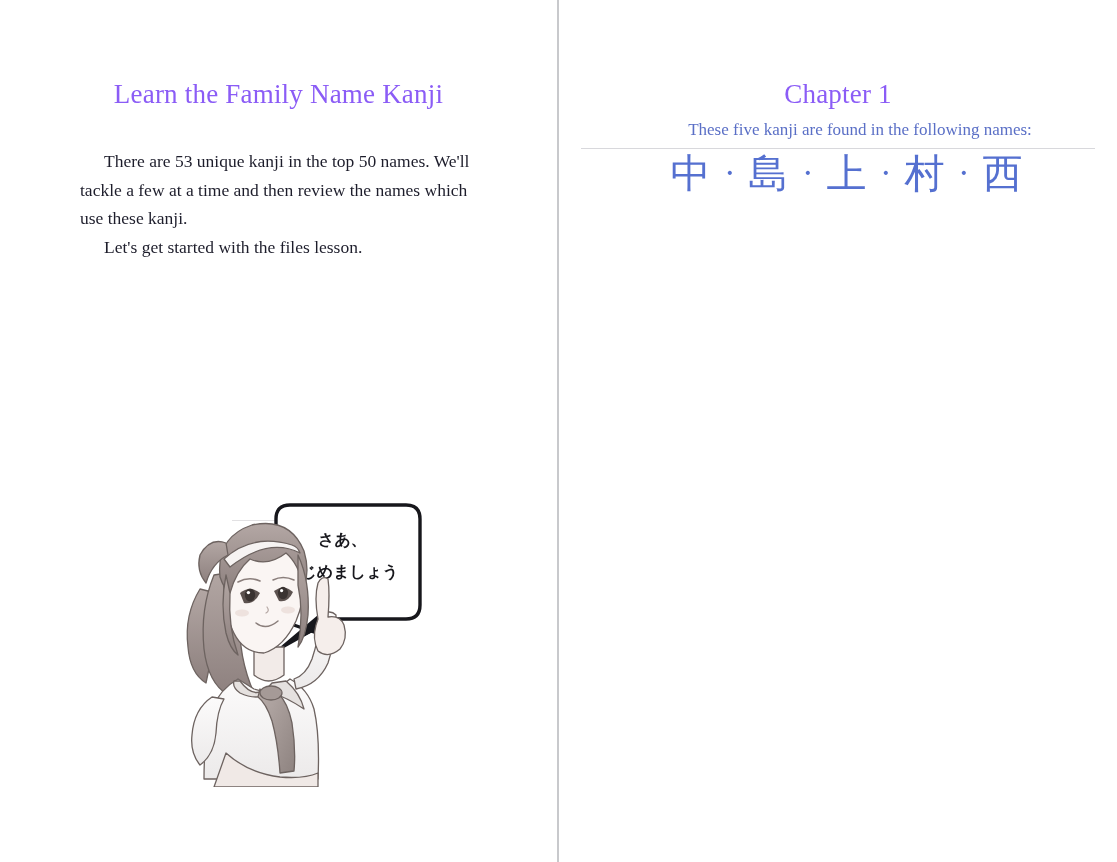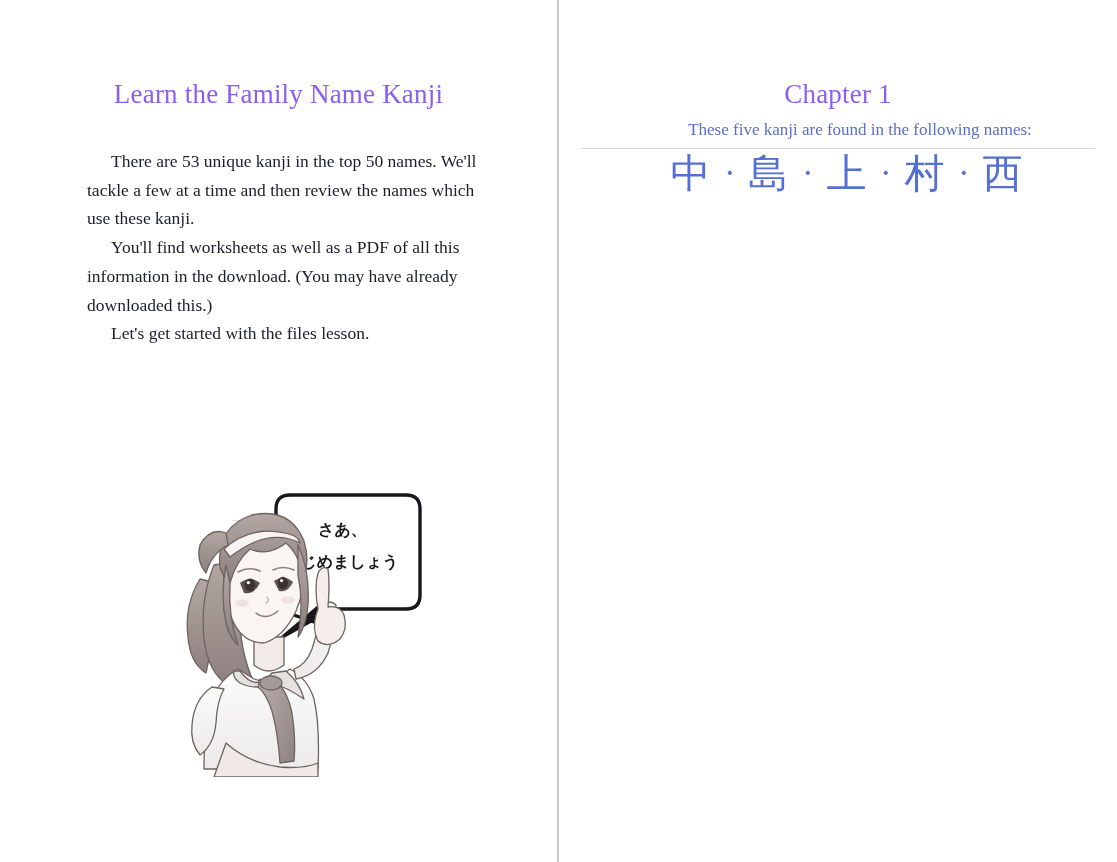--- a/index.html
+++ b/index.html
@@ -71,27 +71,27 @@
   
   .body-col {
     position: absolute;
     font-size: 17.5px;
     line-height: 28.7px;
     text-align: left;
     color: #1d1d2b;
   }
   .body-col p { margin: 0; text-indent: 24px; }
 
-  .left-body  { left: 87px; width: 408px; top: 147px; }
+  .left-body  { left: 80px; width: 408px; top: 147px; }
 
   
   .illustration {
     position: absolute;
     left: 168px;
-    top: 487px;
+    top: 497px;
     width: 260px;
     height: 290px;
   }
   .illustration svg { display: block; }
   .bubble-text {
     font-family: "DejaVu Sans", "Liberation Sans", sans-serif;
     font-weight: bold;
     font-size: 16px;
     fill: #17171c;
   }
@@ -108,21 +108,20 @@
 <body>
 
 <div class="spread">
 
   <div class="page page-left">
 
     <h1 class="chapter-title left-title">Learn the Family Name Kanji</h1>
 
     <div class="body-col left-body">
       <p>There are 53 unique kanji in the top 50 names. We'll tackle a few at a time and then review the names which use these kanji.</p>
-      <p>You'll find worksheets as well as a PDF of all this information in the download. (You may have already downloaded this.)</p>
       <p>Let's get started with the files lesson.</p>
     </div>
 
     <div class="thin-rule"></div>
 
     <div class="illustration">
       <svg width="260" height="290" viewBox="0 0 260 290" xmlns="http://www.w3.org/2000/svg">
         <defs>
           <linearGradient id="hairGrad" x1="0" y1="0" x2="0" y2="1">
             <stop offset="0%" stop-color="#b3a7a4"></stop>

